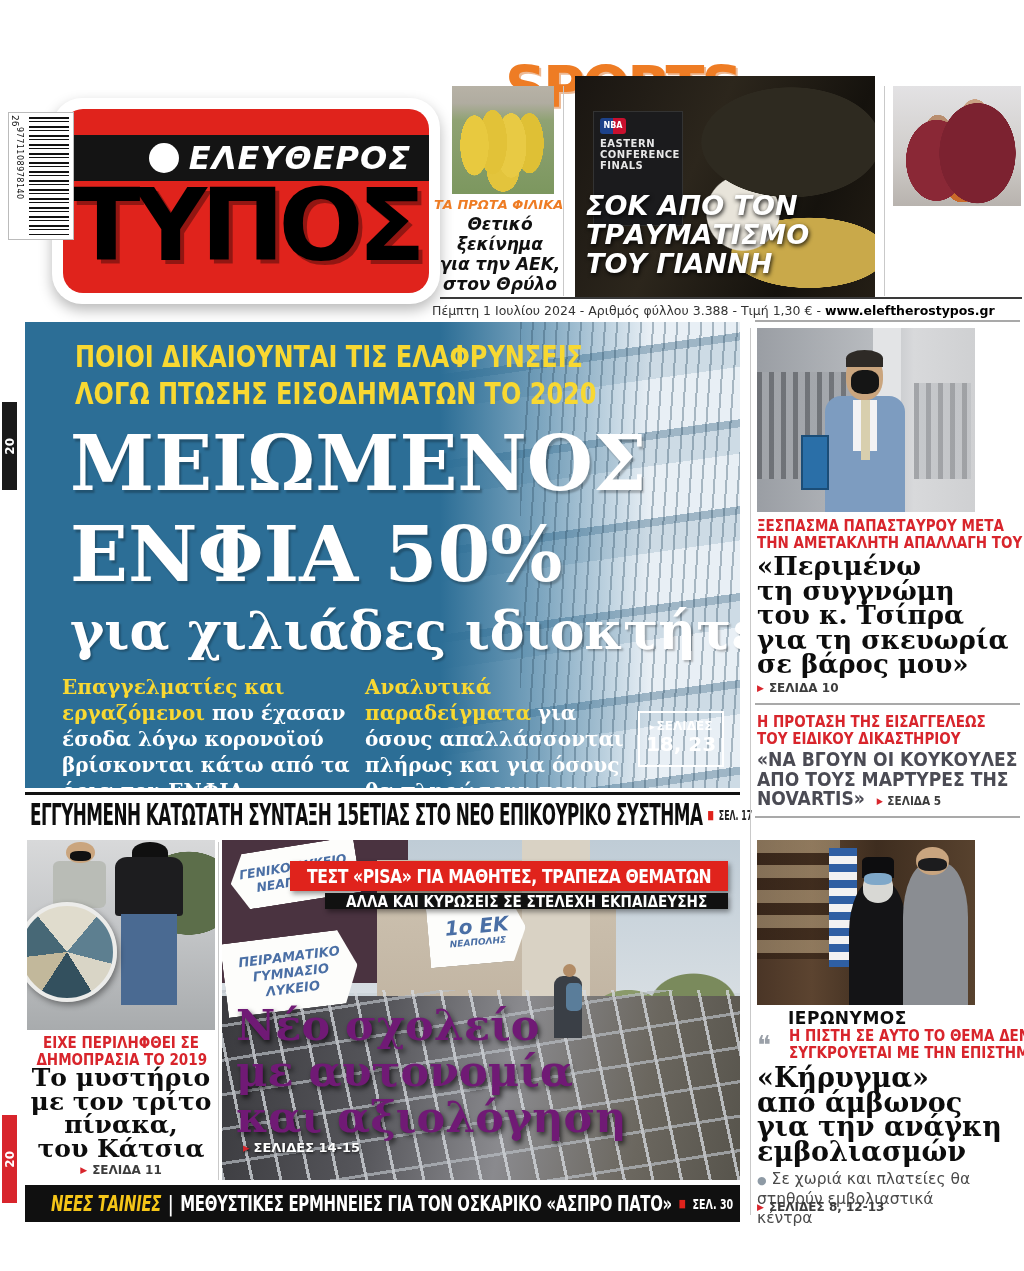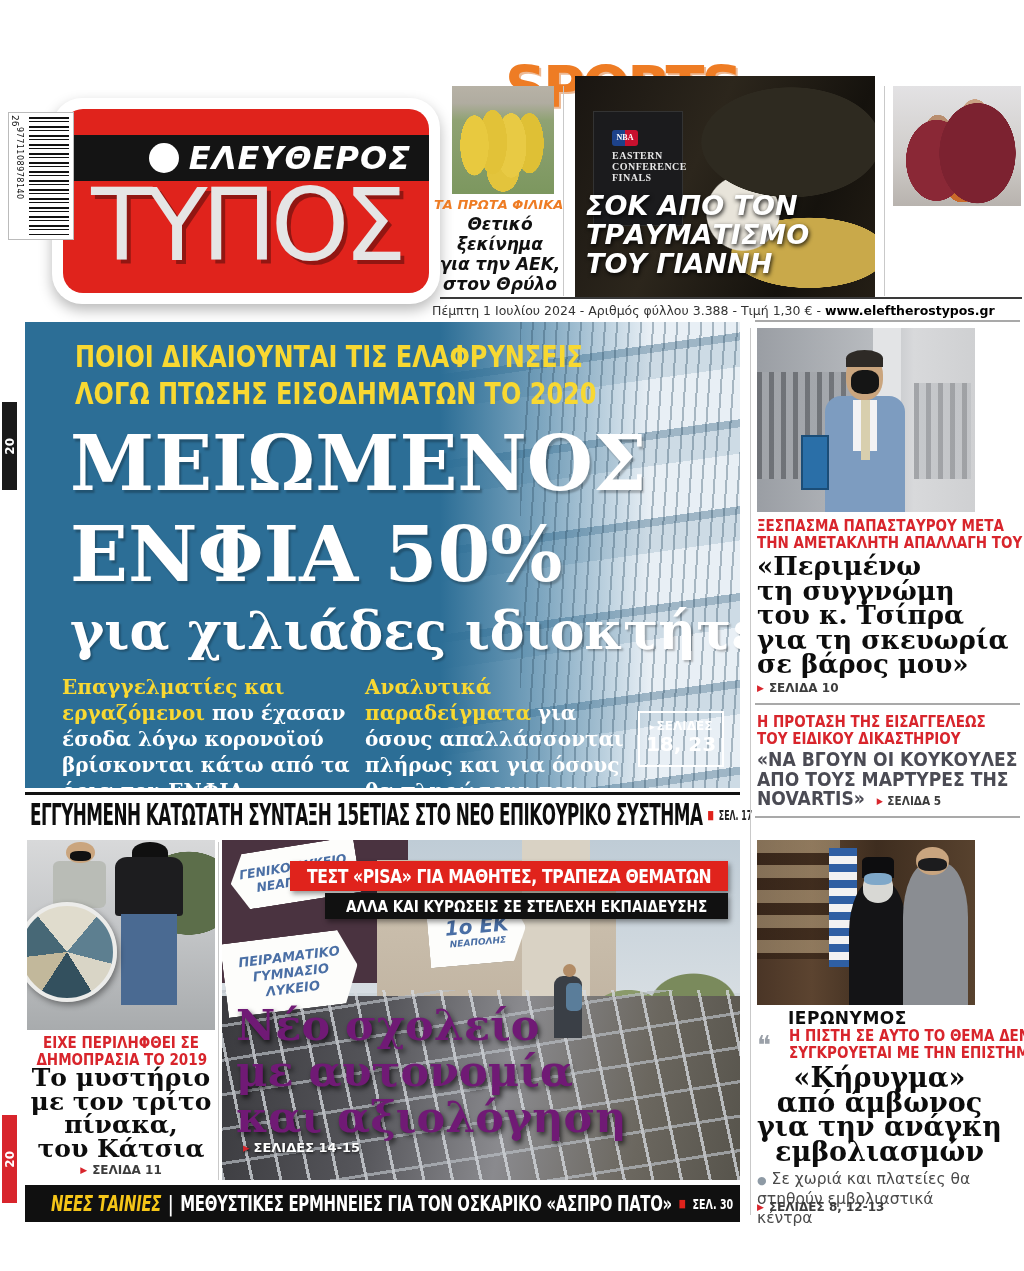--- a/index.html
+++ b/index.html
@@ -18,21 +18,21 @@
   .qt::before{content:"❝";}
 
   
   .mast-card{left:52px;top:98px;width:388px;height:206px;background:#fff;border-radius:30px;
              box-shadow:0 6px 14px rgba(0,0,0,.28);}
   .mast-red{position:absolute;left:11px;top:11px;right:11px;bottom:11px;background:#e0231c;border-radius:20px;}
   .mast-band{position:absolute;left:0;right:0;top:26px;height:46px;background:#141414;
              display:flex;align-items:center;justify-content:flex-end;padding-right:18px;gap:10px;box-sizing:border-box;}
   .mast-dot{width:30px;height:30px;border-radius:50%;background:#fff;flex:0 0 auto;}
   .mast-top{color:#fff;font-style:italic;font-weight:bold;font-size:32px;letter-spacing:1px;}
-  .mast-main{position:absolute;left:0;right:0;top:62px;text-align:center;color:#e5e5e5;font-weight:normal;
+  .mast-main{position:absolute;left:0;right:0;top:62px;text-align:center;color:#000000;font-weight:bold;
              font-size:100px;line-height:1.1;letter-spacing:-6px;text-shadow:4px 4px 0 rgba(0,0,0,.35);}
   .barcode{left:8px;top:112px;width:64px;height:126px;background:#fff;border:1px solid #bbb;}
   .barcode-bars{position:absolute;left:20px;top:4px;right:4px;bottom:4px;
       background:repeating-linear-gradient(180deg,#111 0 2px,#fff 2px 4px,#111 4px 5px,#fff 5px 9px);}
   .barcode-issue{position:absolute;left:1px;top:2px;writing-mode:vertical-rl;font-size:9px;color:#111;}
   .barcode-num{position:absolute;left:6px;top:14px;writing-mode:vertical-rl;font-size:8px;color:#111;letter-spacing:.5px;}
 
   
   .sports-title{left:505px;top:54px;font-size:57px;font-weight:bold;color:#ee7c24;letter-spacing:-3px;
                 text-shadow:2px 2px 0 rgba(216,100,18,.45);}
@@ -141,21 +141,21 @@
   .sign1{left:8px;top:6px;width:128px;height:56px;transform:rotate(-9deg);font-size:12.5px;line-height:15px;
          clip-path:polygon(12% 0,100% 0,100% 100%,12% 100%,0 50%);}
   .sign2{left:2px;top:96px;width:134px;height:74px;transform:rotate(-7deg);font-size:13px;line-height:16px;
          clip-path:polygon(0 0,88% 0,100% 50%,88% 100%,0 100%);}
   .sign3{left:206px;top:58px;width:98px;height:66px;transform:rotate(-5deg);font-size:20px;line-height:22px;
          clip-path:polygon(0 0,85% 0,100% 50%,85% 100%,0 100%);}
   .sign3 .small{font-size:9px;line-height:10px;}
   .band-red{left:290px;top:861px;width:438px;height:30px;background:#e0231c;box-shadow:2px 3px 5px rgba(0,0,0,.4);
             display:flex;align-items:center;justify-content:center;}
   .band-red span{color:#fff;font-weight:bold;font-size:20px;letter-spacing:-.5px;white-space:nowrap;transform:scaleX(.78);}
-  .band-black{left:325px;top:893px;width:403px;height:26px;background:#111;box-shadow:2px 3px 5px rgba(0,0,0,.4);
+  .band-black{left:325px;top:893px;width:403px;height:16px;background:#111;box-shadow:2px 3px 5px rgba(0,0,0,.4);
             display:flex;align-items:center;justify-content:center;}
   .band-black span{color:#fff;font-weight:bold;font-size:16px;white-space:nowrap;transform:scaleX(.85);}
   .school-h{left:236px;top:1002px;font-size:43px;line-height:46px;color:#701a75;font-weight:bold;
             text-shadow:2px 3px 5px rgba(0,0,0,.65);}
   .school-pg{left:243px;top:1140px;font-size:13px;font-weight:bold;color:#fff;text-shadow:1px 1px 3px rgba(0,0,0,.8);}
   .school-pg .ar2{color:#d8252c;margin-right:4px;}
 
   
   .church-photo{left:757px;top:840px;width:218px;height:165px;
     background:linear-gradient(90deg,#4a3526 0%,#5c4430 25%,#3e2d1f 55%,#58422e 100%);}
@@ -167,21 +167,21 @@
   .ch-hat{position:absolute;left:48%;top:10%;width:15%;height:13%;background:#0d0d0f;border-radius:20% 20% 0 0;}
   .ch-beard{position:absolute;left:48.5%;top:22%;width:14%;height:16%;background:#d8d8d4;border-radius:40% 40% 60% 60%;}
   .ch-mask1{position:absolute;left:49%;top:20%;width:13%;height:7%;background:#7fa8c9;border-radius:40%;}
   .ch-pm{position:absolute;left:67%;top:14%;width:30%;height:86%;background:#8a8d92;border-radius:38% 38% 0 0;}
   .ch-pm-head{position:absolute;left:73%;top:4%;width:15%;height:17%;background:#c9a57f;border-radius:50%;}
   .ch-mask2{position:absolute;left:74%;top:11%;width:13%;height:8%;background:#1c1c1e;border-radius:40%;}
   .church-name{left:788px;top:1008px;font-size:17px;font-weight:bold;color:#0d0d0d;letter-spacing:.5px;}
   .church-quote{left:757px;top:1028px;}
   .church-quote .qt{position:absolute;left:0;top:2px;color:#9aa0a8;font-size:26px;}
   .church-quote .lines{margin-left:32px;}
-  .church-h{left:757px;top:1066px;font-size:27px;line-height:24.5px;text-align:center;}
+  .church-h{left:757px;top:1066px;font-size:27px;line-height:24.5px;}
   .church-bullet{left:757px;top:1170px;width:235px;font-size:15.5px;line-height:19px;color:#4a4a4a;}
   .church-bullet .dotb{color:#8e9aa5;font-size:11px;margin-right:5px;}
   .church-pg{left:757px;top:1200px;}
 
   
   .pp-photo{left:757px;top:328px;width:218px;height:184px;background:linear-gradient(90deg,#9a9ea4 0%,#b9bcc0 55%,#d8d9db 72%,#cfd0d2 100%);}
   .pp-grille{position:absolute;left:0;top:24%;width:44%;height:58%;opacity:.8;
     background:repeating-linear-gradient(90deg,#63666b 0 5px,#a2a5aa 5px 12px);}
   .pp-grille2{position:absolute;right:2%;top:30%;width:26%;height:52%;opacity:.5;
     background:repeating-linear-gradient(90deg,#6e7176 0 5px,#b5b8bc 5px 12px);}
@@ -212,21 +212,21 @@
       radial-gradient(ellipse 14% 28% at 76% 53%,#dfc035 0 99%,transparent 100%),
       radial-gradient(ellipse 16% 20% at 50% 78%,#e3c43c 0 99%,transparent 100%),
       linear-gradient(180deg,#b7b2a6 0%,#b0aca0 16%,#8fa273 32%,#7c975f 100%);}
   .nba-photo{left:575px;top:76px;width:300px;height:221px;
     background:
       radial-gradient(ellipse 30% 25% at 72% 30%,#2e2a20 0 99%,transparent 100%),
       radial-gradient(ellipse 20% 28% at 56% 62%,#e8e4da 0 60%,transparent 62%),
       radial-gradient(ellipse 26% 16% at 78% 80%,#c9a94a 0 99%,transparent 100%),
       linear-gradient(115deg,#191511 0%,#2c261c 40%,#15120d 75%,#241e15 100%);}
   .nba-board-box{position:absolute;left:6%;top:16%;width:30%;height:52%;background:#1b1b1d;
-    border:1px solid #333;padding:18px;box-sizing:border-box;font-family:Liberation Serif, serif;}
+    border:1px solid #333;padding:6px;box-sizing:border-box;}
   .oly-photo{left:893px;top:86px;width:128px;height:120px;
     background:
       radial-gradient(ellipse 30% 42% at 66% 56%,#7c2230 0 99%,transparent 100%),
       radial-gradient(ellipse 10% 11% at 64% 22%,#caa183 0 99%,transparent 100%),
       radial-gradient(ellipse 24% 34% at 34% 62%,#8a2836 0 99%,transparent 100%),
       radial-gradient(ellipse 9% 10% at 35% 34%,#b98e6f 0 99%,transparent 100%),
       radial-gradient(ellipse 12% 13% at 54% 84%,#c96a2a 0 99%,transparent 100%),
       linear-gradient(180deg,#e3e2e4 0%,#cfccc9 60%,#b8b3ae 100%);}
 </style>
 </head>

